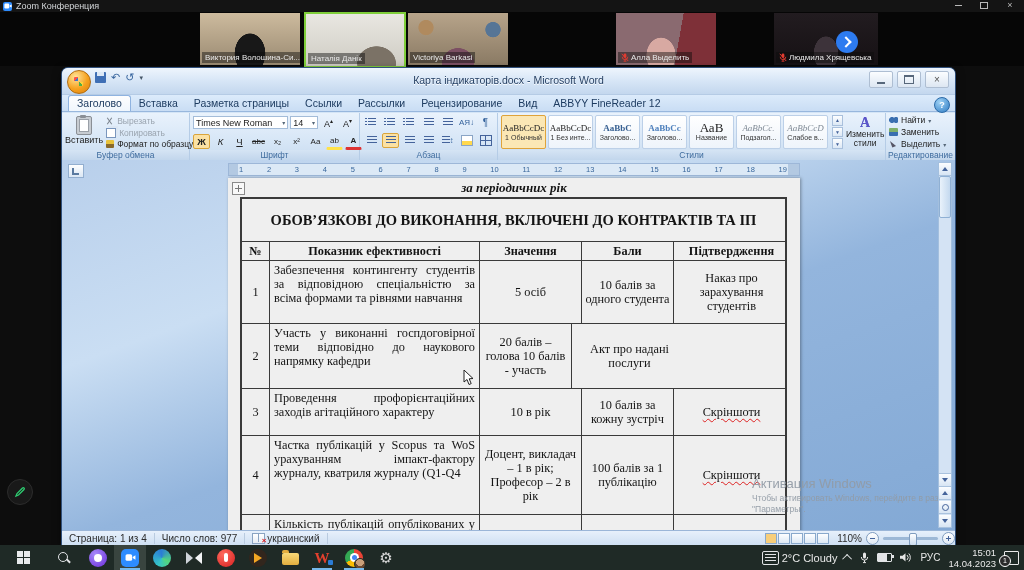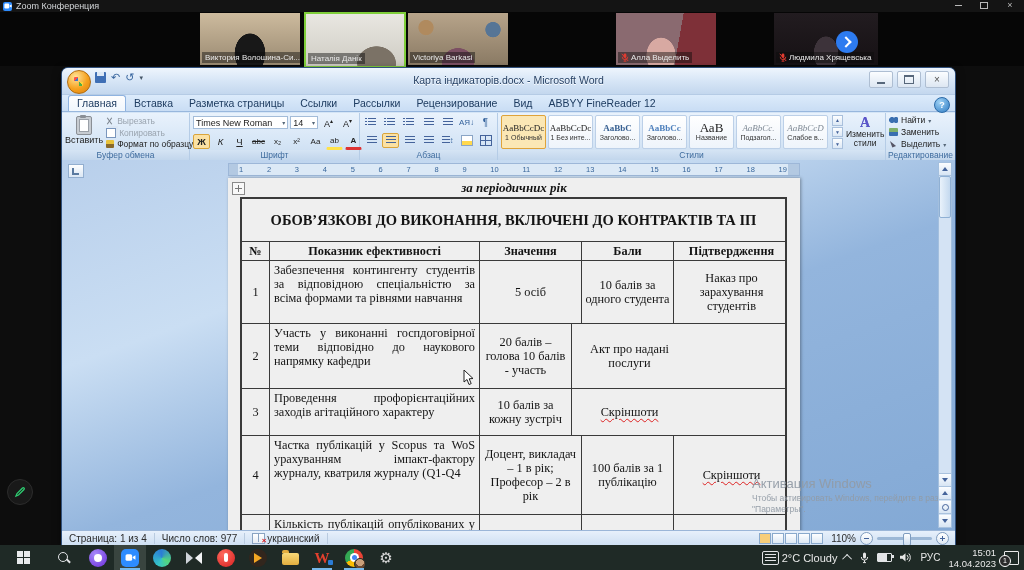--- a/index.html
+++ b/index.html
@@ -173,21 +173,21 @@
   
   .cursor{position:absolute;left:401px;top:210px;width:12px;height:17px;}
   
   .wstatus{position:absolute;left:0;bottom:0;width:100%;height:15px;background:linear-gradient(#e7f0fb,#cfe0f3);
            border-top:1px solid #9bb6d8;display:flex;align-items:center;font-size:10px;color:#2c2c2c;box-sizing:border-box;}
   .stseg{padding:0 7px;border-right:1px solid #b9cbe0;height:11px;line-height:11px;white-space:nowrap;}
   .spell{display:flex;align-items:center;gap:2px;}
   .bookic{position:relative;width:11px;height:9px;background:linear-gradient(#fff,#e6ecf4);border:1px solid #8aa3c2;}
   .bookic::before{content:"";position:absolute;left:5px;top:0;width:1px;height:8px;background:#8aa3c2;}
   .bookic::after{content:"×";position:absolute;right:-2px;bottom:-3px;color:#d22;font-size:8px;font-weight:bold;}
-  .stright{margin-left:auto;display:flex;align-items:center;gap:4px;padding-right:6px;}
+  .stright{margin-left:auto;display:flex;align-items:center;gap:4px;}
   .vbtns{display:flex;gap:1px;margin-right:4px;}
   .vbtn{width:12px;height:11px;border:1px solid #89a9cc;background:linear-gradient(#fdfeff,#dde9f5);box-sizing:border-box;}
   .vbtn.on{background:#f7ce7a;}
   .zl{font-size:10px;}
   .zround{width:11px;height:11px;border-radius:50%;border:1px solid #7f9cbf;background:linear-gradient(#fff,#dfe9f4);
           display:flex;align-items:center;justify-content:center;}
   .zround i{display:block;width:5px;height:1px;background:#44639b;}
   .zround.plus i{box-shadow:0 0 0 0;position:relative;}
   .zround.plus i::after{content:"";position:absolute;left:2px;top:-2px;width:1px;height:5px;background:#44639b;}
   .ztrack{position:relative;width:55px;height:3px;background:#9db8d6;border-radius:2px;}
@@ -323,21 +323,21 @@
             <i class="bmin"></i>
           </span>
         <span class="wbtn">
             <i class="bmax"></i>
           </span>
         <span class="wbtn">×</span>
       </span>
     </div>
 
     <div class="tabrow">
-      <span class="tab active">Главная</span>
+      <span class="tab active">Заголово</span>
       <span class="tab">Вставка</span>
       <span class="tab">Разметка страницы</span>
       <span class="tab">Ссылки</span>
       <span class="tab">Рассылки</span>
       <span class="tab">Рецензирование</span>
       <span class="tab">Вид</span>
       <span class="tab">ABBYY FineReader 12</span>
     </div>
     <span class="helpbtn">?</span>
 
@@ -570,20 +570,21 @@
               </div>
               <div class="trow r1">
                 <div class="tc num c0">2</div>
                 <div class="tc ind c1">Участь у виконанні госпдоговірної теми відповідно до наукового напрямку кафедри</div>
                 <div class="tc pts c3">20 балів – голова 10 балів - участь</div>
                 <div class="tc proof c4">Акт про надані послуги</div>
               </div>
               <div class="trow r2">
                 <div class="tc num c0">3</div>
                 <div class="tc ind c1">Проведення профорієнтаційних заходів агітаційного характеру</div>
+                <div class="tc val c2">10 в рік</div>
                 <div class="tc pts c3">10 балів за кожну зустріч</div>
                 <div class="tc proof c4 sq">Скріншоти</div>
               </div>
               <div class="trow r3">
                 <div class="tc num c0">4</div>
                 <div class="tc ind c1">Частка публікацій у Scopus та WoS урахуванням імпакт-фактору журналу, кватриля журналу (Q1-Q4</div>
                 <div class="tc val c2">Доцент, викладач – 1 в рік; Професор – 2 в рік</div>
                 <div class="tc pts c3">100 балів за 1 публікацію</div>
                 <div class="tc proof c4 sq">Скріншоти</div>
               </div>

